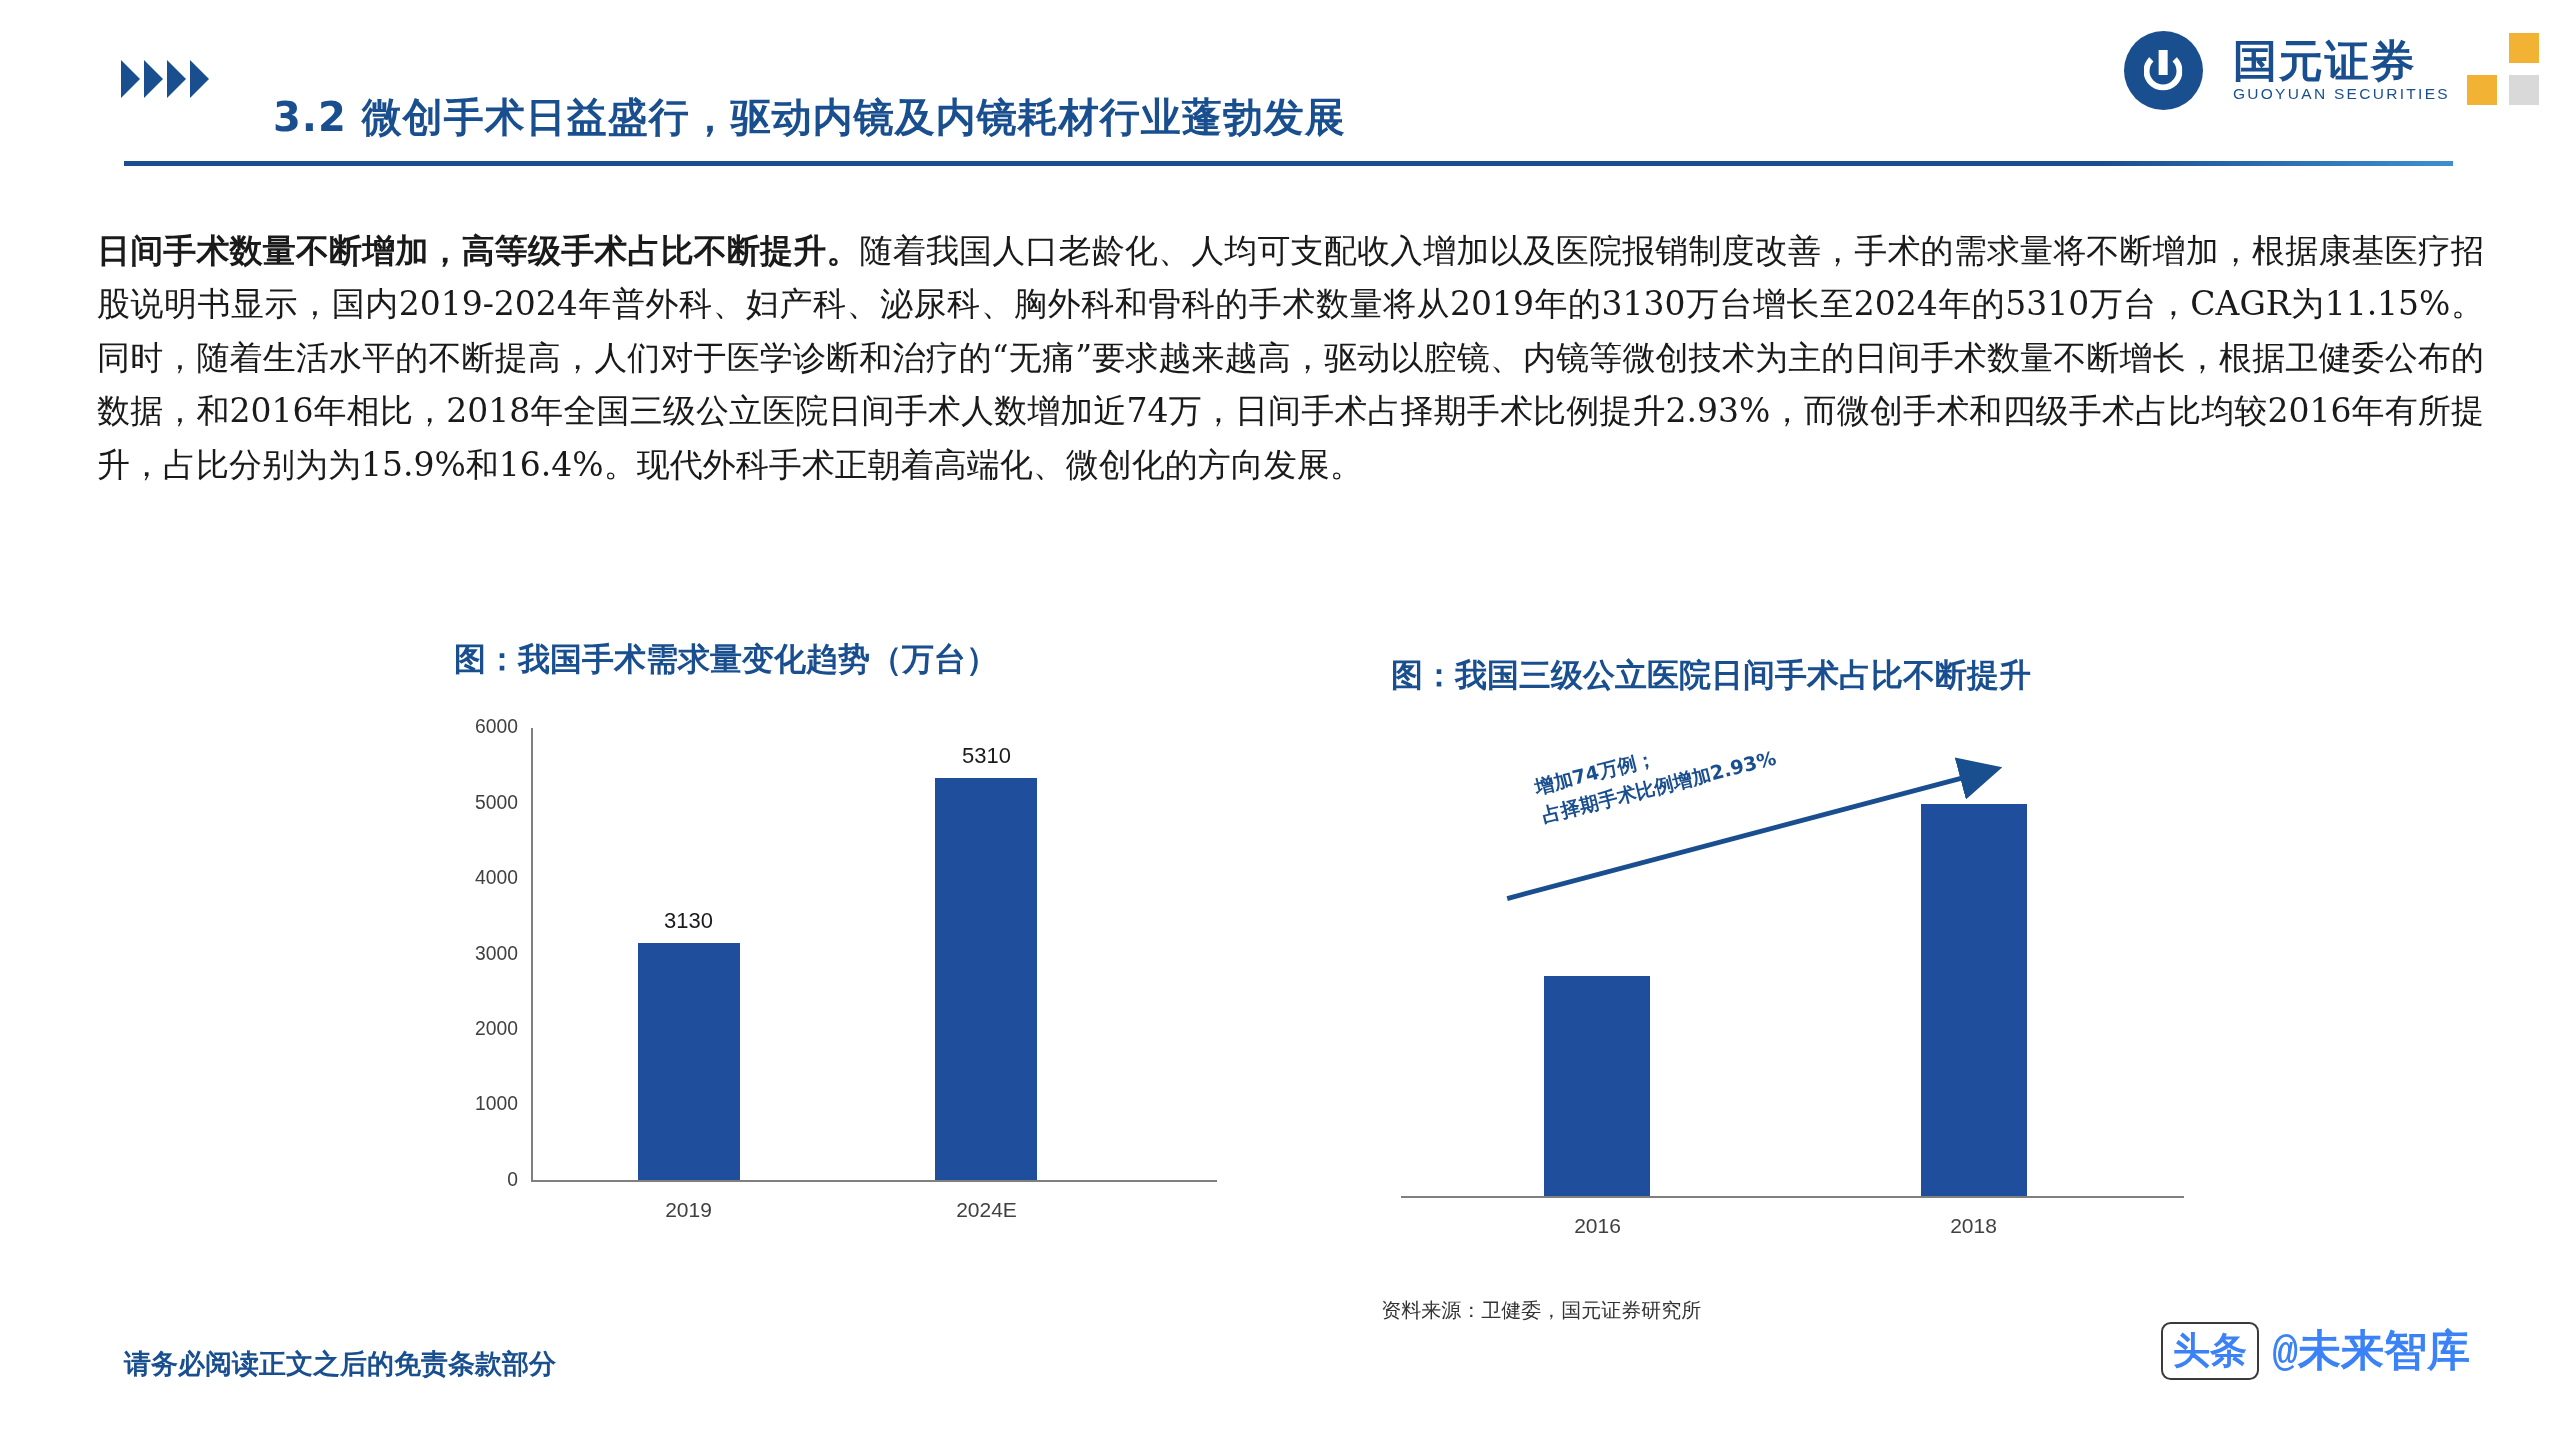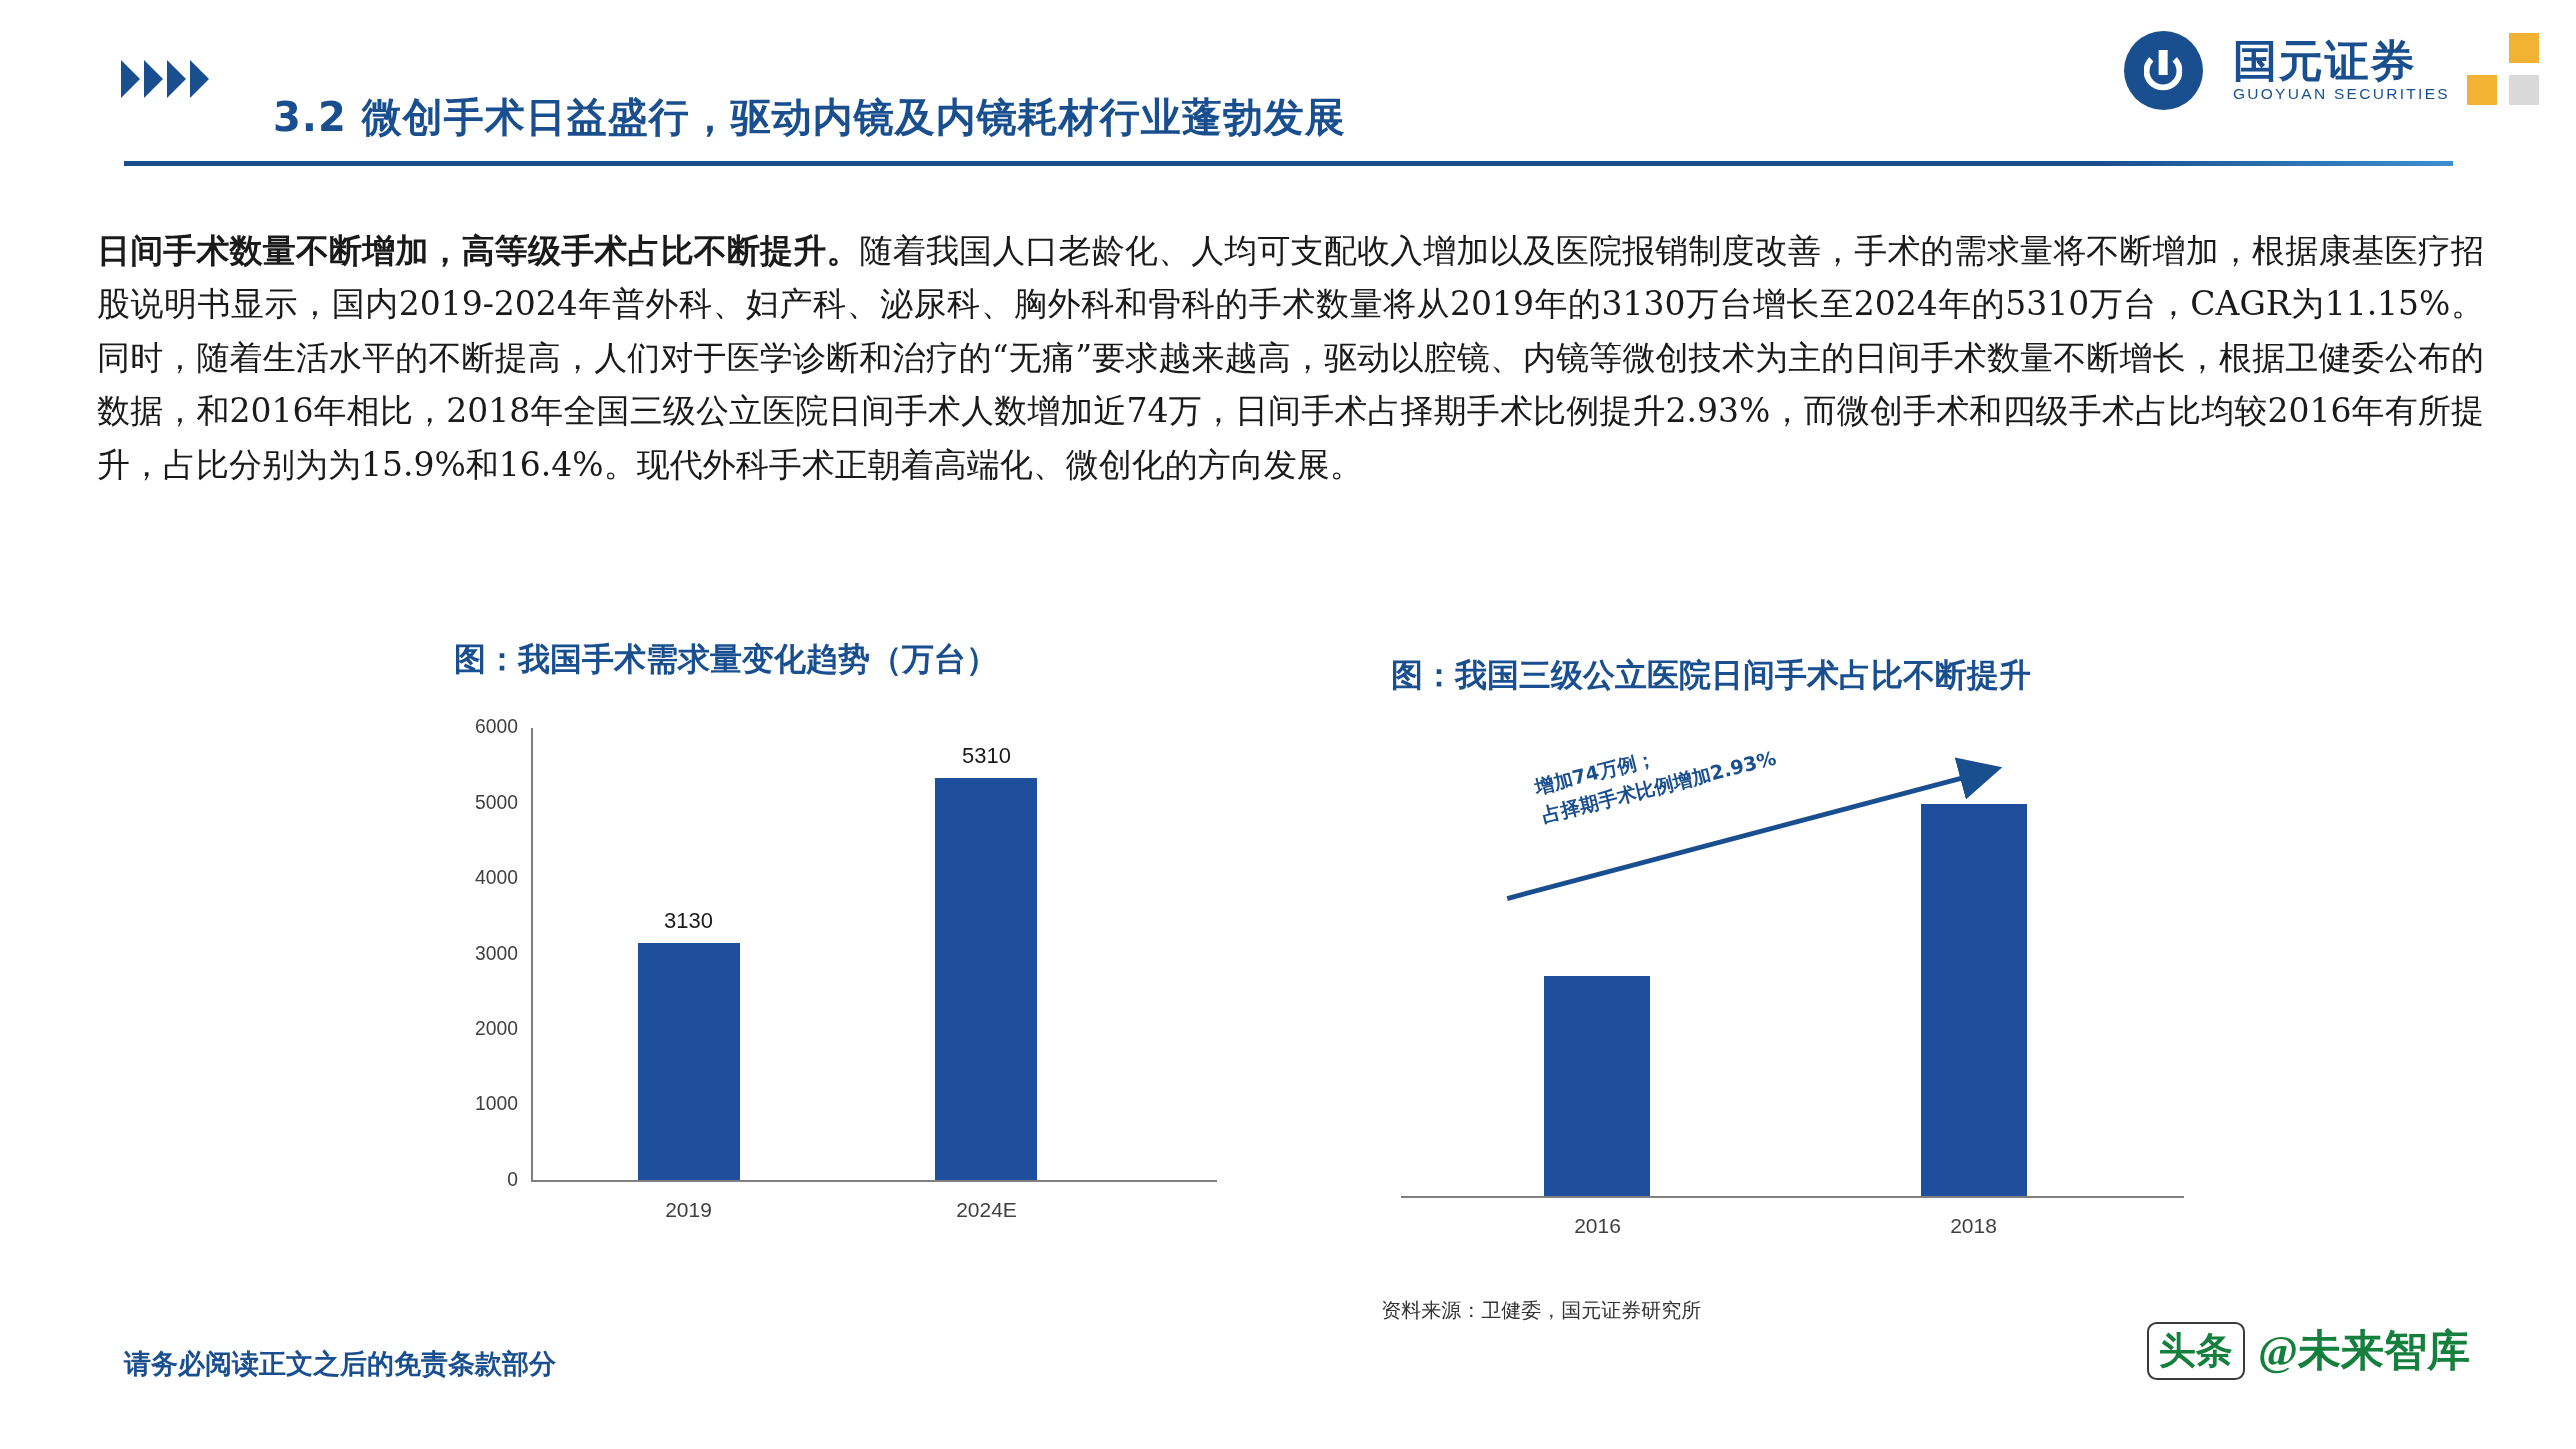--- a/index.html
+++ b/index.html
@@ -204,22 +204,22 @@
     color: #1a4f8f;
     white-space: nowrap;
   }
   .watermark {
     position: absolute;
     right: 106px;
     top: 1322px;
     display: flex;
     align-items: center;
     gap: 13.5px;
-    color: #15803d;
-    font-family: Liberation Serif, serif;
+    color: #3b82f6;
+    font-family: Liberation Mono, monospace;
     font-size: 43px;
     font-weight: bold;
     white-space: nowrap;
   }
 </style>
 </head>
 <body>
 
 <div class="header">
   <div class="chevrons">

